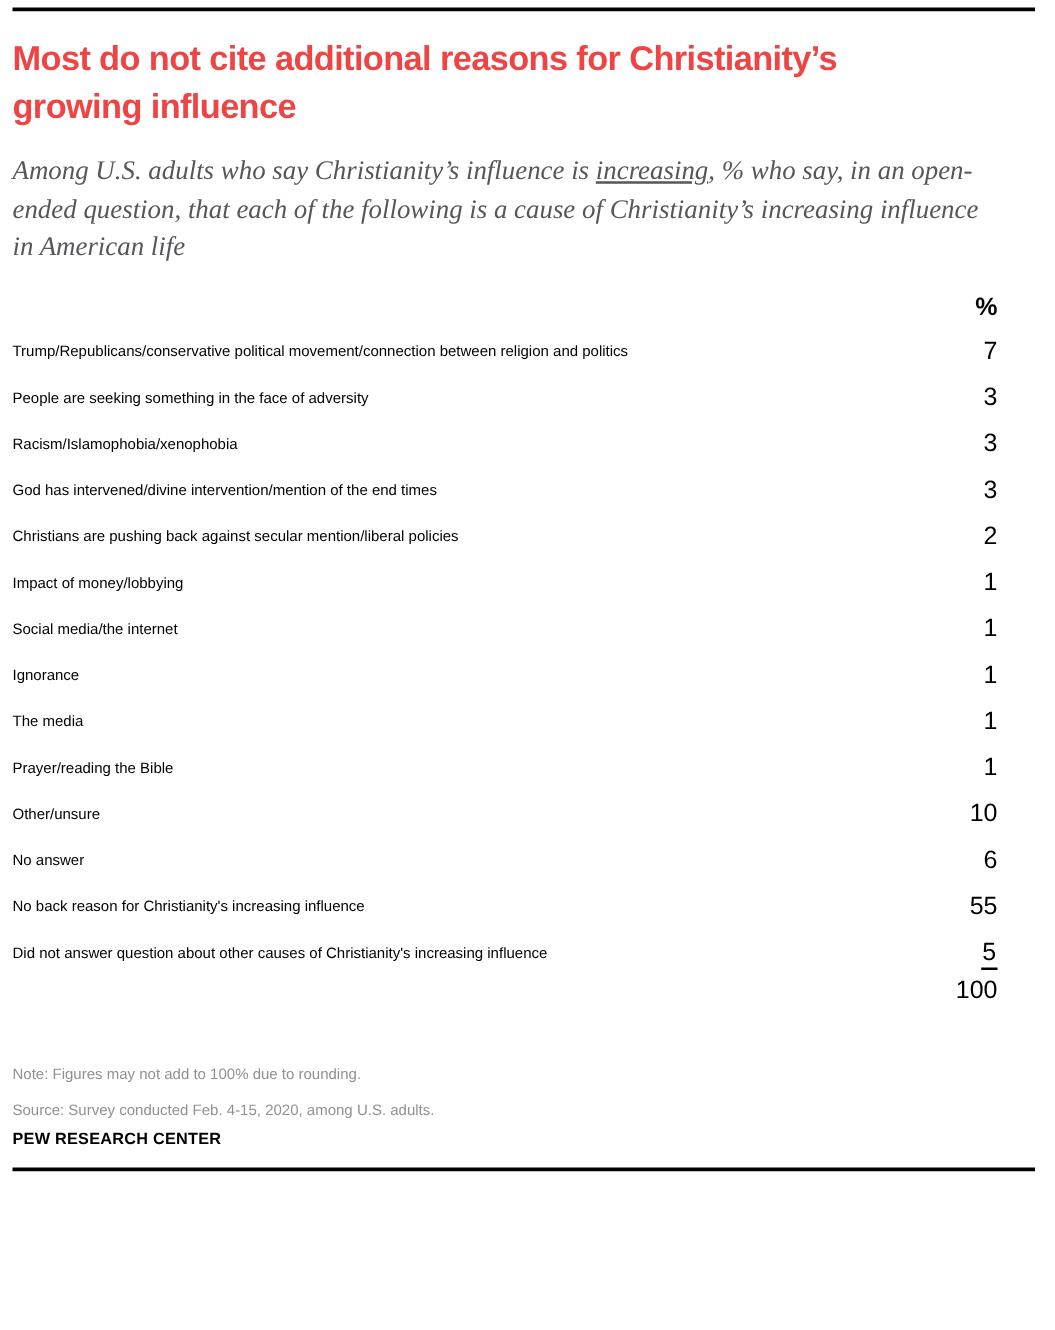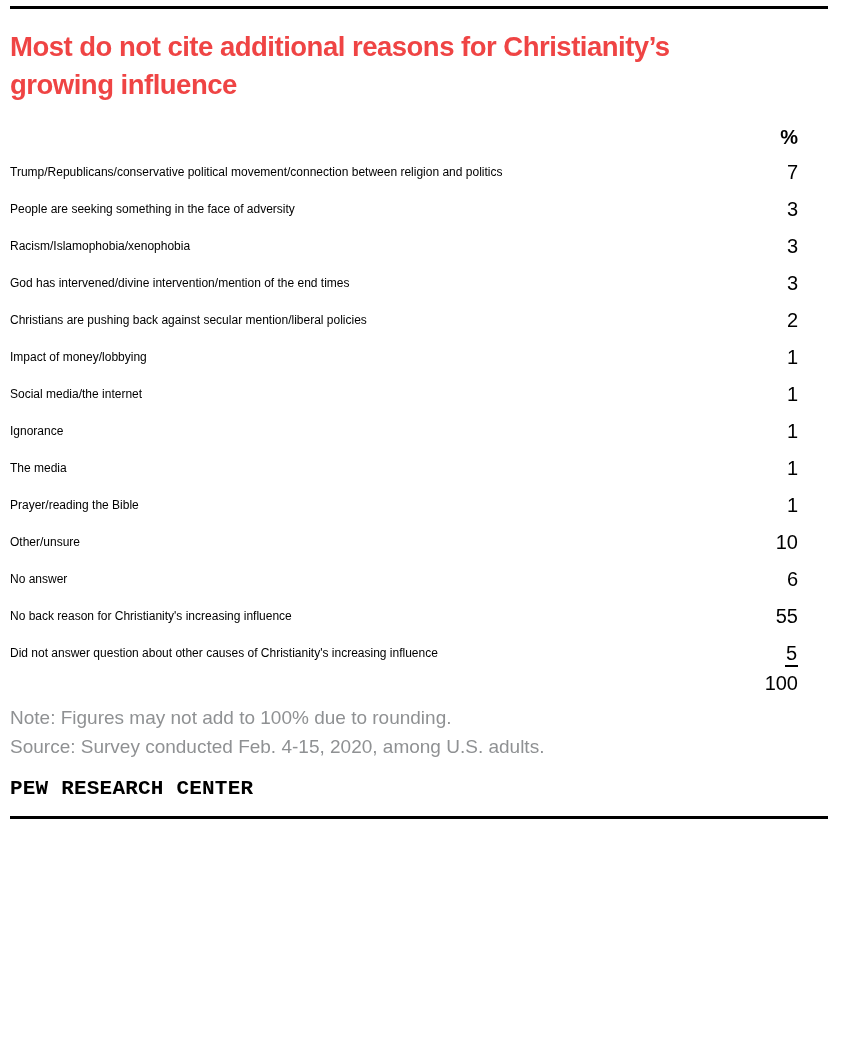--- a/index.html
+++ b/index.html
@@ -51,47 +51,47 @@
     line-height: 22px;
     color: #000;
   }
   .tvalue.pct { font-weight: bold; }
   .tvalue .u-total {
     border-bottom: 2px solid #000;
     padding: 0 1px 1px 1px;
   }
   .trow.total { margin-top: -7px; margin-bottom: 0; }
   .notes {
-    margin-top: 9px;
-    font-size: 19px;
+    margin-top: 42px;
+    font-size: 12px;
     line-height: 29px;
     color: #8f9193;
     max-width: 810px;
   }
   .brand {
-    margin-top: 16px;
-    font-size: 21px;
+    margin-top: 0;
+    font-size: 13px;
     font-weight: bold;
     letter-spacing: 0.2px;
     color: #000;
-    font-family: Liberation Mono, monospace;
   }
 </style>
 </head>
 <body>
 
 <div class="page">
 
   <div class="rule rule-top"></div>
 
   <h1>
       <span class="tline">Most do not cite additional reasons for Christianity’s</span>
       <span class="tline">growing influence</span>
     </h1>
 
+  <p class="subtitle"><span>Among U.S. adults who say Christianity’s influence is </span><span class="u">increasing</span><span>, % who say, in an open-ended question, that each of the following is a cause of Christianity’s increasing influence in American life</span></p>
 
   <div class="table">
 
     <div class="trow header">
       <div class="tlabel"></div>
       <div class="tvalue pct">%</div>
     </div>
 
     <div>
         <div class="trow">

